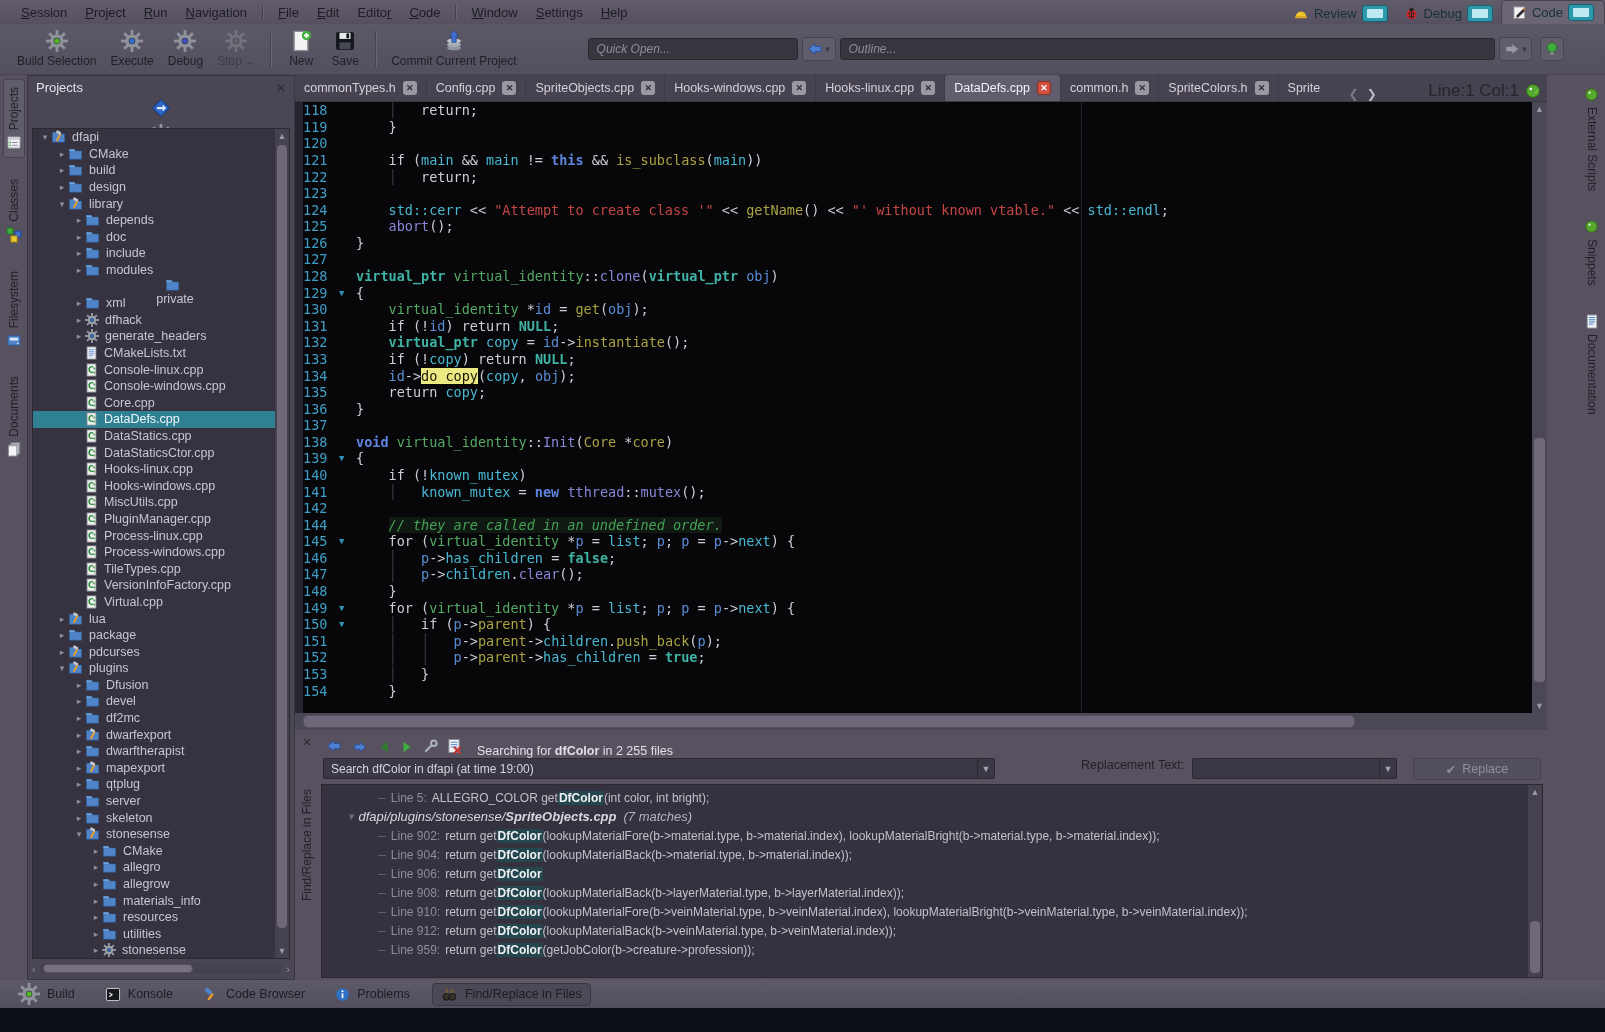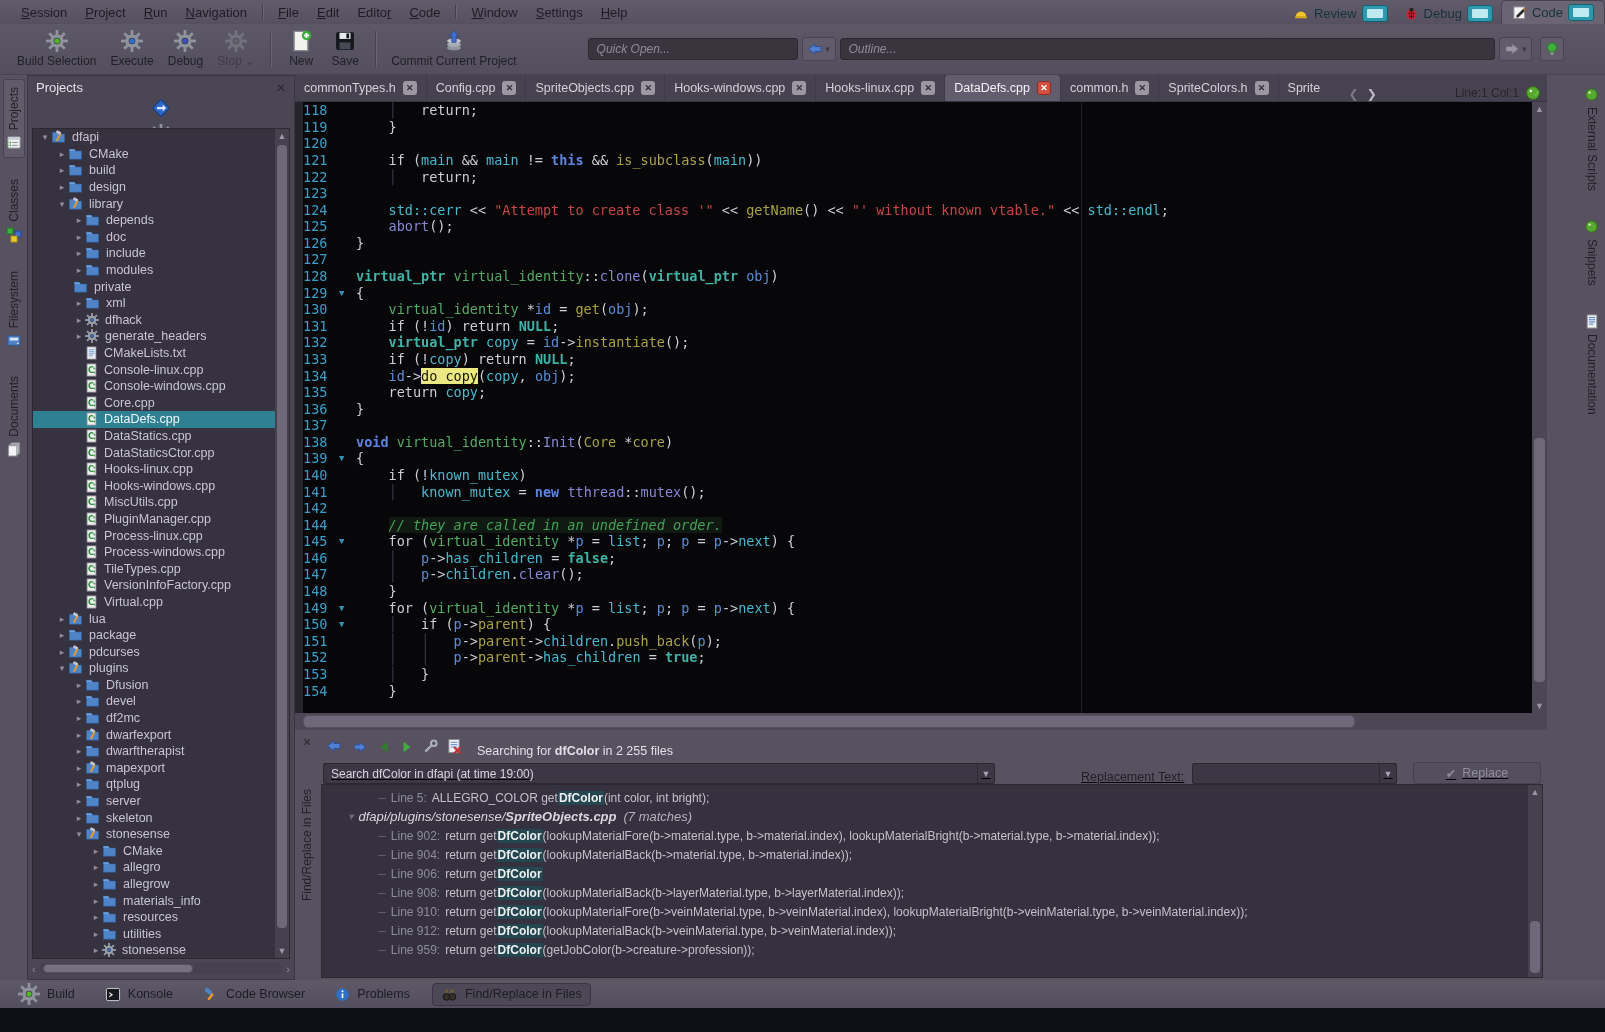--- a/index.html
+++ b/index.html
@@ -68,21 +68,21 @@
   .tabbar { height:27px; display:flex; align-items:flex-end; background:#47424f; border-bottom:1px solid #3a3641; }
   .etab { display:flex; align-items:center; gap:7px; height:26px; padding:0 9px; font-size:12.5px; color:#d4d1db;
           border-right:1px solid #3e3a46; }
   .etab.active { background:#625d6c; color:#f4f2f7; border-radius:4px 4px 0 0; }
   .etab .close { width:14px; height:14px; border-radius:3px; background:#9b98a3; color:#2e2c34; font-size:9px; font-weight:bold;
                  display:flex; align-items:center; justify-content:center; }
   .etab.active .close { background:#d2503f; color:#fff; border:1px solid #8f2c20; }
   .etab.cut { width:62px; overflow:hidden; border-right:none; }
   .tabnav { display:flex; align-items:center; gap:8px; padding:0 8px; color:#bdb9c6; font-size:12px; }
   .tabnav .dim { color:#7c7886; }
-  .cursorpos { margin-left:auto; display:flex; align-items:center; gap:6px; font-size:12px; color:#26242c; padding-right:6px; }
+  .cursorpos { margin-left:auto; display:flex; align-items:center; gap:6px; font-size:17px; color:#26242c; padding-right:6px; }
   .codewrap { flex:1; display:flex; background:#07070a; position:relative; overflow:hidden; }
   .iconborder { width:8px; background:#26242c; flex:none; }
   .codelines { flex:1; position:relative; font-family:"DejaVu Sans Mono",monospace; font-size:13.5px; }
   .colmark { position:absolute; left:778px; top:0; bottom:0; width:1px; background:#232129; }
   .cl { height:16.58px; display:flex; align-items:center; position:relative; }
   .cl .num { width:36px; flex:none; color:#3f9ec6; }
   .cl .foldc { width:17px; flex:none; font-size:9px; color:#2f8fb4; }
   .cl .codetxt { white-space:pre; }
   .tk-p { color:#cdced6; } .tk-k { color:#5d85dd; font-weight:bold; } .tk-t { color:#55aa64; }
   .tk-n { color:#3fb3a5; font-weight:bold; } .tk-f { color:#aaa342; } .tk-m { color:#8787d8; }
@@ -95,21 +95,21 @@
   .ehscroll .thumb { position:absolute; top:2px; bottom:2px; left:8px; width:84%; background:#6e6878; border:1px solid #57525f; border-radius:5px; }
 
   
   .findpanel { position:absolute; left:295px; top:730px; width:1252px; height:250px; display:flex; }
   .fp-side { width:24px; display:flex; flex-direction:column; align-items:center; padding-top:6px; }
   .fp-side .vtext { writing-mode:vertical-rl; transform:rotate(180deg); font-size:12px; color:#211f27; margin-top:40px; }
   .fp-main { flex:1; display:flex; flex-direction:column; padding:3px 4px 2px 2px; }
   .fp-head { height:25px; display:flex; align-items:flex-end; gap:9px; padding:0 4px; }
   .fp-head .stext { font-size:12.5px; color:#e2dfe8; margin-left:6px; }
   .fp-head .stext b { font-weight:bold; }
-  .fp-row2 { height:26px; display:flex; align-items:flex-end; gap:8px; padding:0 2px;text-decoration:underline; }
+  .fp-row2 { height:26px; display:flex; align-items:flex-start; gap:8px; padding:0 2px; }
   .combo { height:21px; background:#3b3744; border:1px solid #2b2830; border-radius:2px; display:flex; align-items:center;
            color:#d6d3de; font-size:12px; padding-left:7px; }
   .combo .arr { margin-left:auto; width:17px; height:100%; display:flex; align-items:center; justify-content:center;
                 border-left:1px solid #2b2830; color:#a5a1ae; font-size:9px; }
   .replace-btn { width:128px; height:22px; margin-left:8px; background:#544f5e; border:1px solid #444050; border-radius:3px;
                  color:#918e9b; font-size:12.5px; display:flex; align-items:center; justify-content:center; gap:6px; }
   .results { flex:1; background:#35313e; border:1px solid #2b2830; position:relative; overflow:hidden; padding-top:3px; }
   .rrow { height:19px; display:flex; align-items:center; font-size:12px; color:#c3c0cb; white-space:nowrap; overflow:hidden; }
   .rrow .tick { color:#6b6775; margin-right:5px; font-size:11px; }
   .rrow .lno { color:#8f8c99; margin-right:5px; }
@@ -510,21 +510,21 @@
       <div class="trow" style="padding-left: 40px;">
         <span class="texp">▸</span>
         <span class="ic">
           <svg width="15" height="14" viewBox="0 0 16 16">
             <path d="M1 2.5h5.5L8 4.5h7V14H1z" fill="#4f84c8" stroke="#2c5a92" stroke-width=".6"></path>
             <path d="M1 2.5h5.5L8 4.5H1z" fill="#6aa0dc"></path>
           </svg>
         </span>
         <span>modules</span>
       </div>
-      <div class="trow" style="padding-left: 28px;">
+      <div class="trow" style="padding-left: 28px; flex-direction: column;">
         <span class="texp"></span>
         <span class="ic">
           <svg width="15" height="14" viewBox="0 0 16 16">
             <path d="M1 2.5h5.5L8 4.5h7V14H1z" fill="#4f84c8" stroke="#2c5a92" stroke-width=".6"></path>
             <path d="M1 2.5h5.5L8 4.5H1z" fill="#6aa0dc"></path>
           </svg>
         </span>
         <span>private</span>
       </div>
       <div class="trow" style="padding-left: 40px;">

